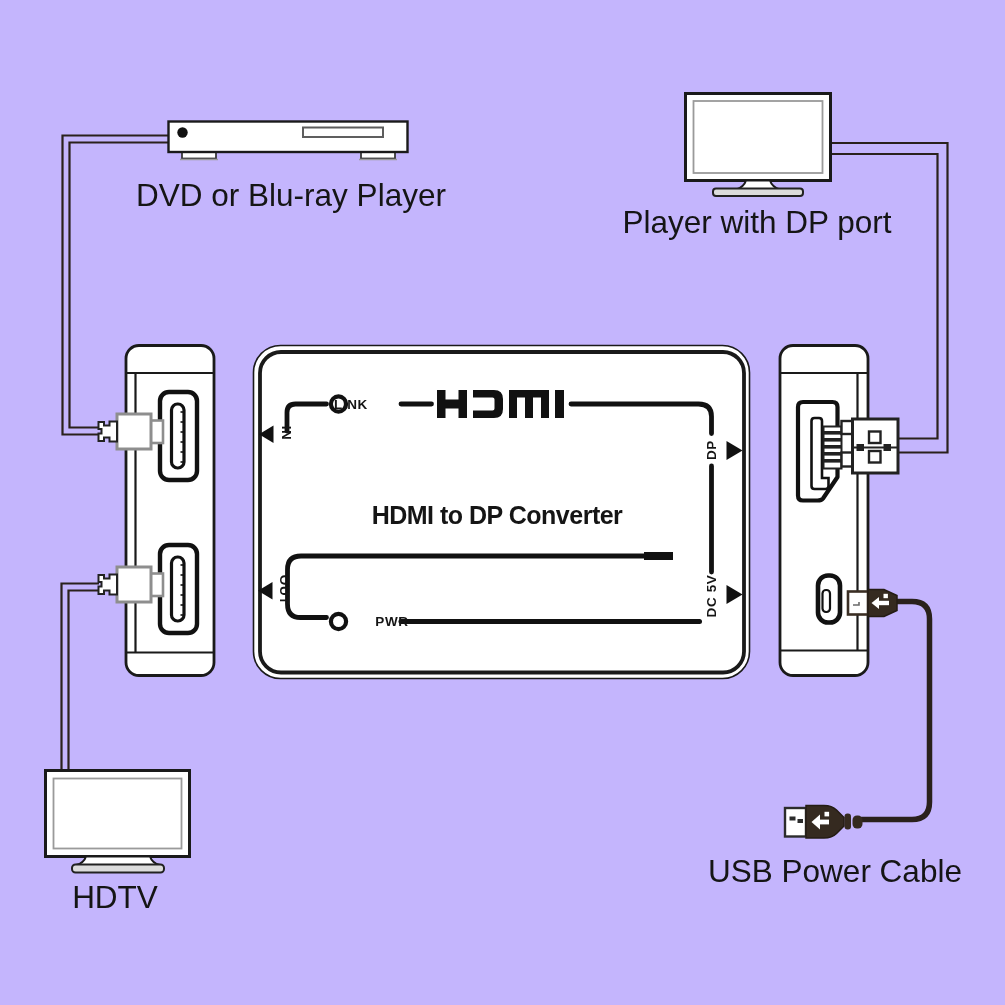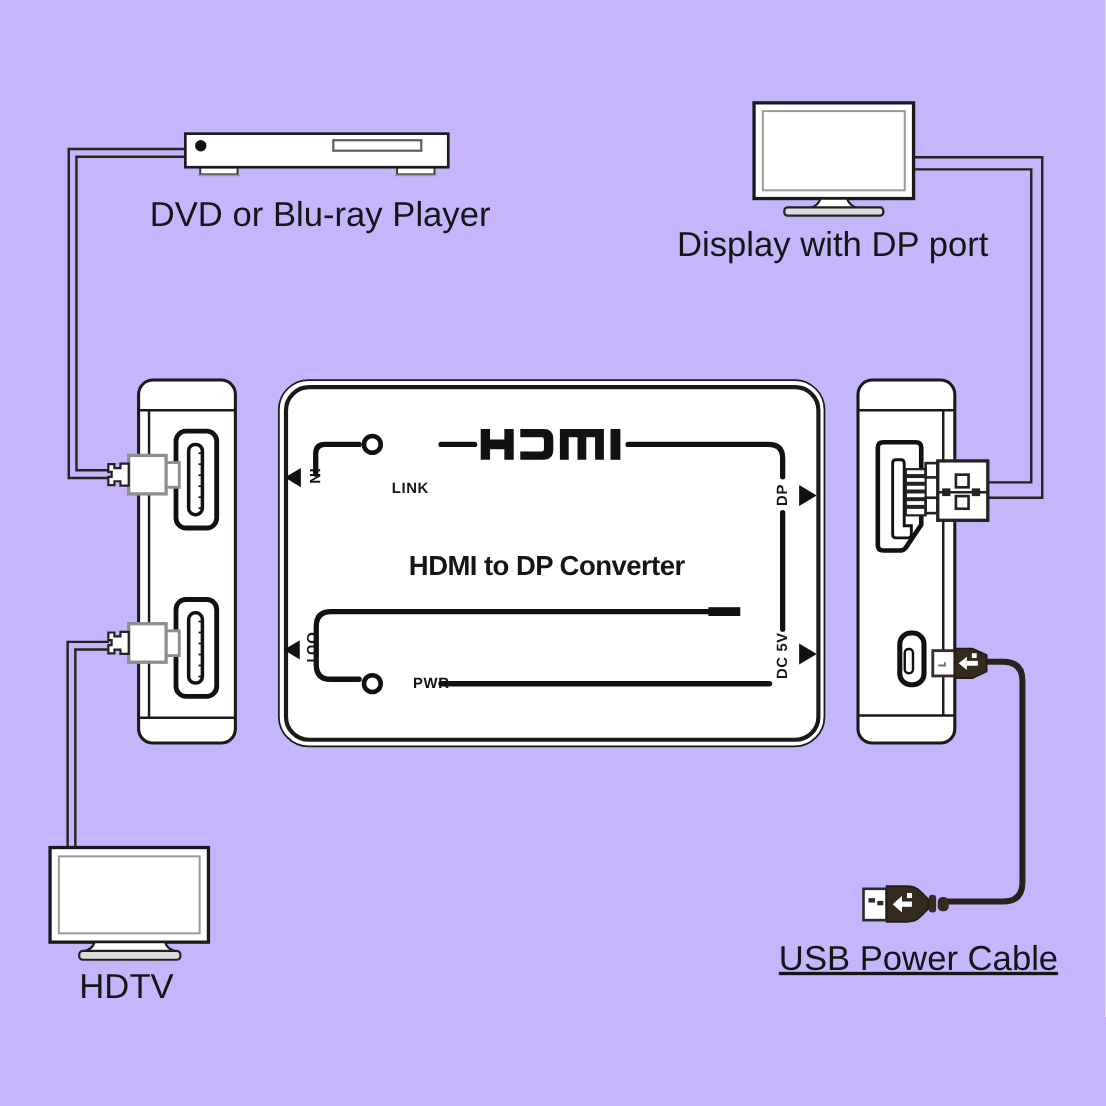--- a/index.html
+++ b/index.html
@@ -188,29 +188,29 @@
 
     <polygon points="273.5,425.5 273.5,443 259,434.2" fill="#111"></polygon>
     <polygon points="272.5,582 272.5,599.5 258,590.7" fill="#111"></polygon>
     <polygon points="726.5,441 726.5,460 742.5,450.5" fill="#111"></polygon>
     <polygon points="726.5,585 726.5,604 742.5,594.5" fill="#111"></polygon>
   </g>
 </svg>
 
   <div class="lbl lbl-big" style="left:291px;top:195px;">DVD or Blu-ray Player</div>
 
-  <div class="lbl lbl-big" style="left:757px;top:222px;">Display with DP port</div>
+  <div class="lbl lbl-big" style="left:757px;top:222px;">Player with DP port</div>
 
   <div class="lbl lbl-big" style="left:115px;top:897px;">HDTV</div>
 
-  <div class="lbl lbl-big" style="left:835px;top:871px;text-decoration:underline;">USB Power Cable</div>
+  <div class="lbl lbl-big" style="left:835px;top:871px;">USB Power Cable</div>
 
   <div class="lbl lbl-title" style="left:497px;top:515px;">HDMI to DP Converter</div>
 
-  <div class="lbl lbl-sm" style="left:373px;top:404px;margin-top:40px;">LINK</div>
+  <div class="lbl lbl-sm" style="left:351px;top:404px;">LINK</div>
 
   <div class="lbl lbl-sm" style="left:392px;top:621px;">PWR</div>
 
   <div class="lbl lbl-sm rot-cw" style="left:286px;top:433px;">IN</div>
 
   <div class="lbl lbl-sm rot-cw" style="left:284px;top:590px;">OUT</div>
 
   <div class="lbl lbl-sm rot-ccw" style="left:711px;top:450px;">DP</div>
 
   <div class="lbl lbl-sm rot-ccw" style="left:711px;top:596px;">DC 5V</div>

